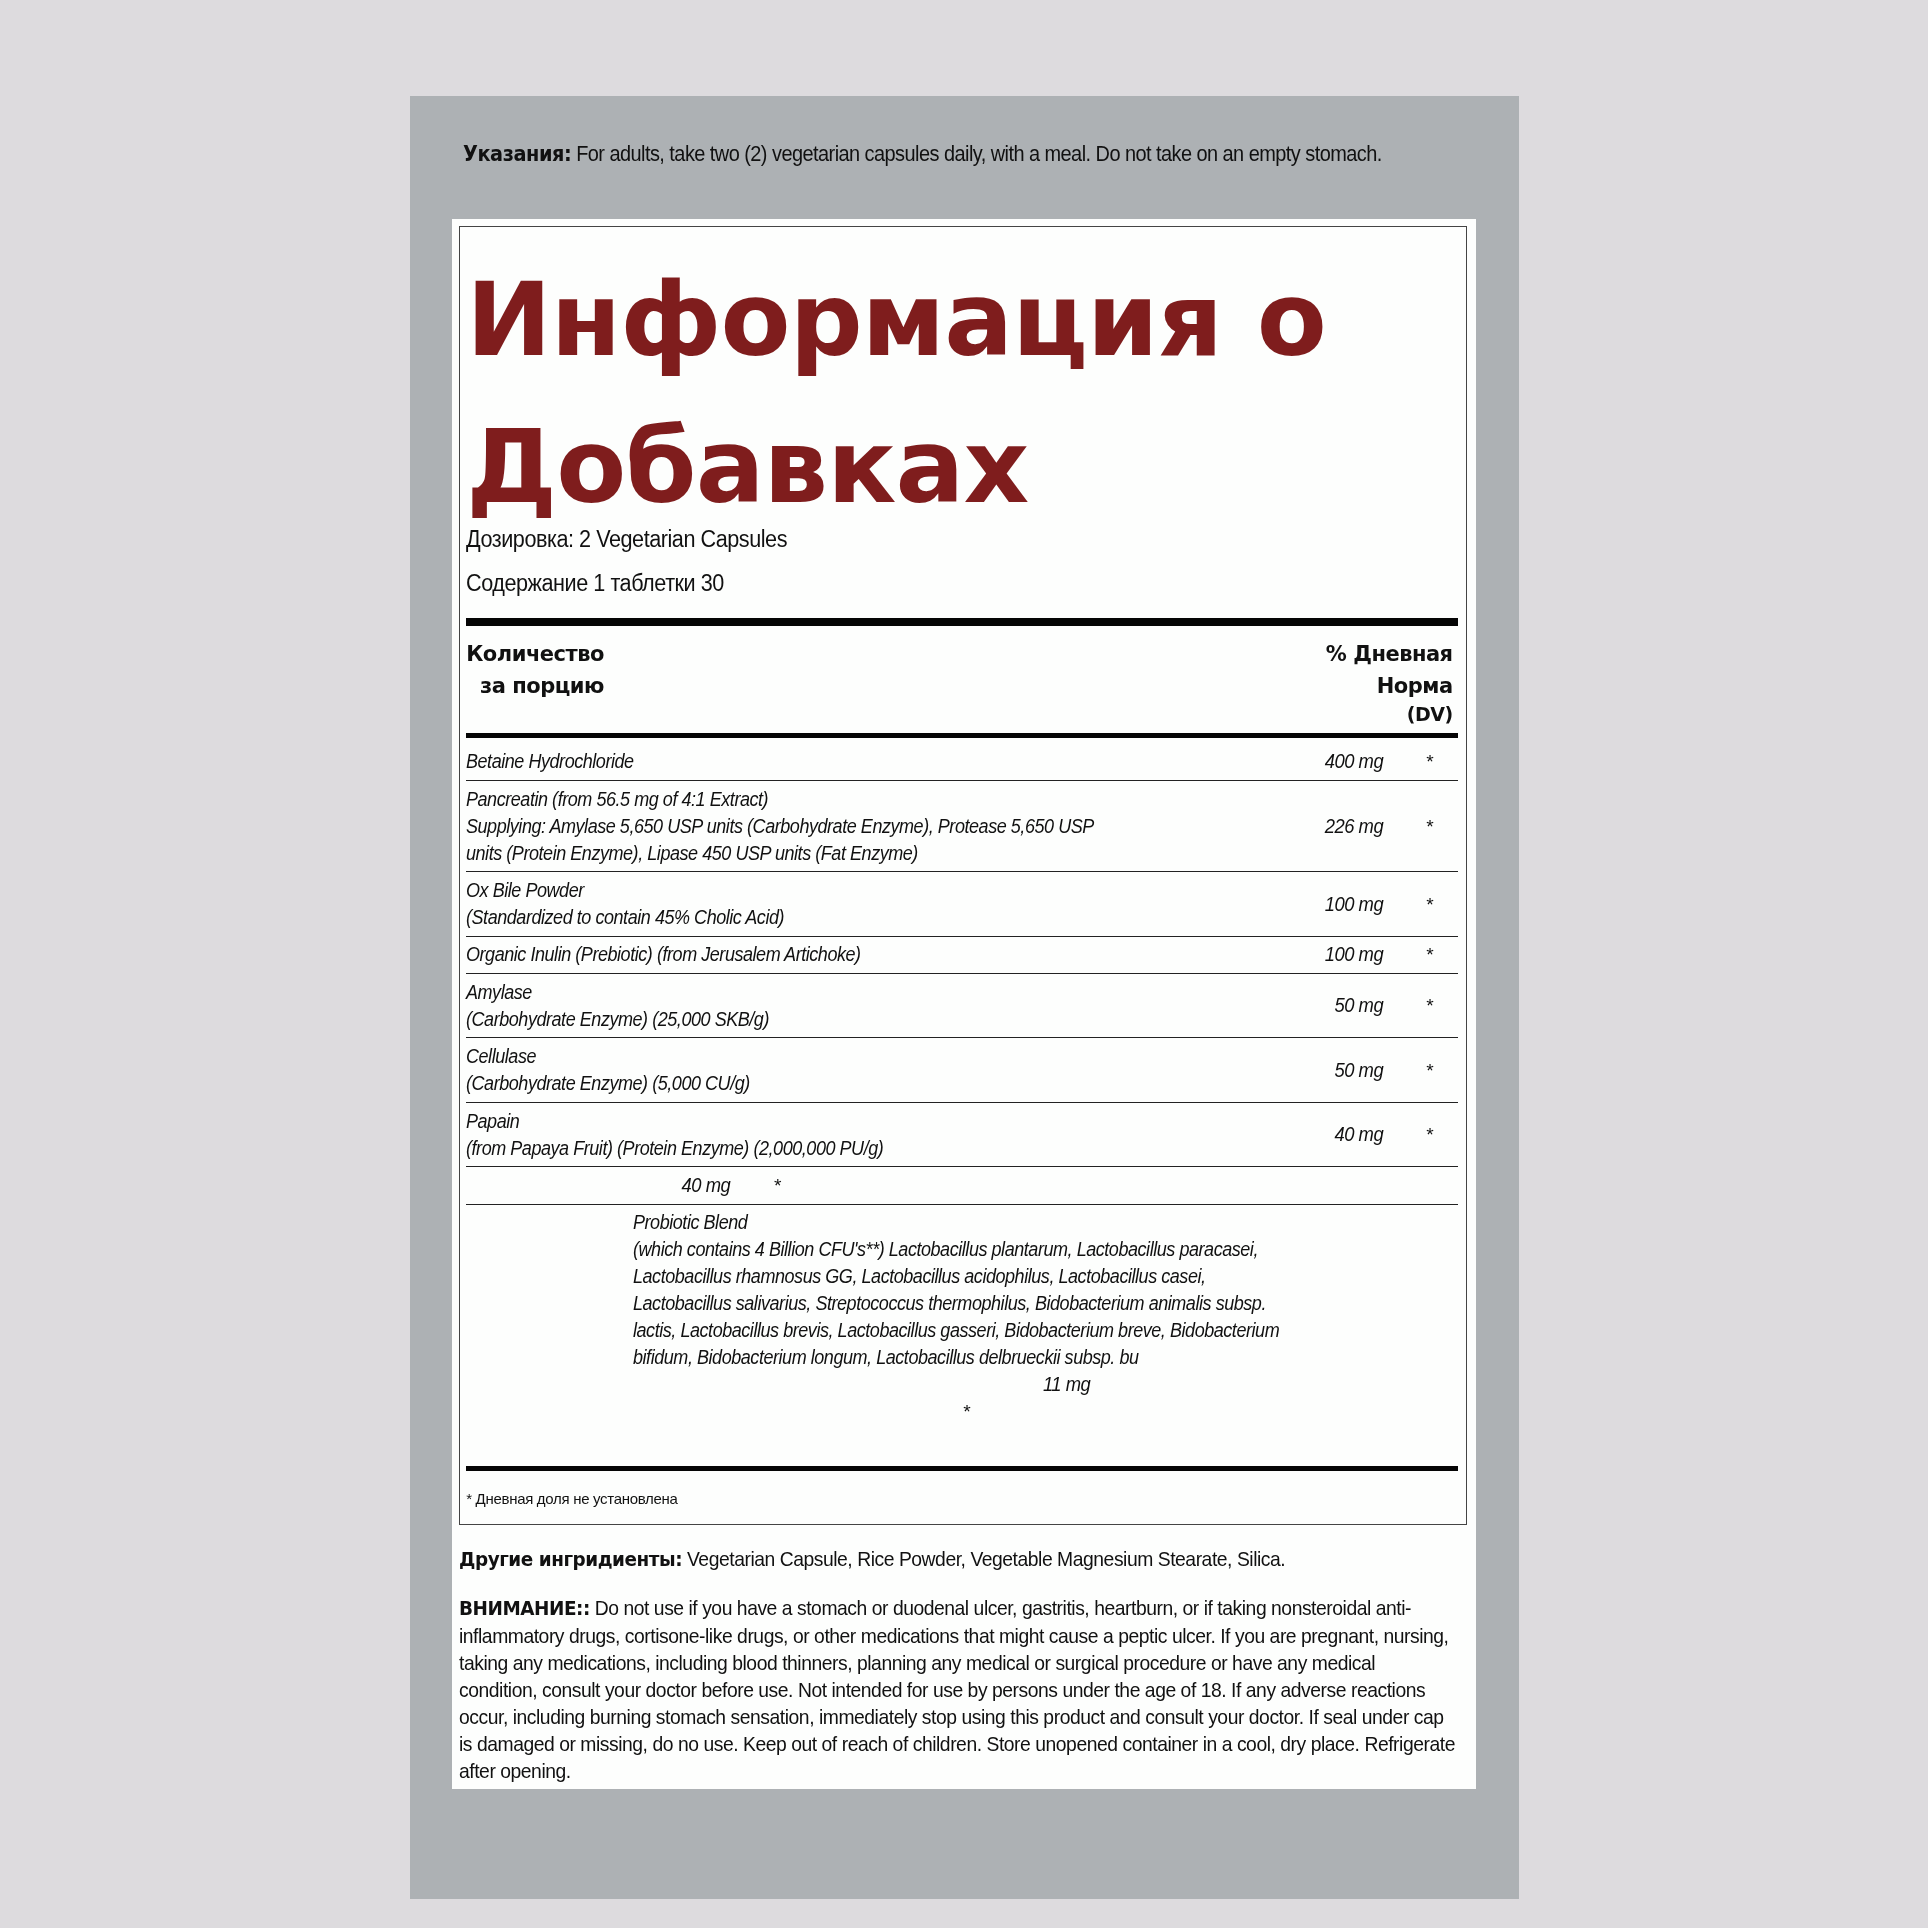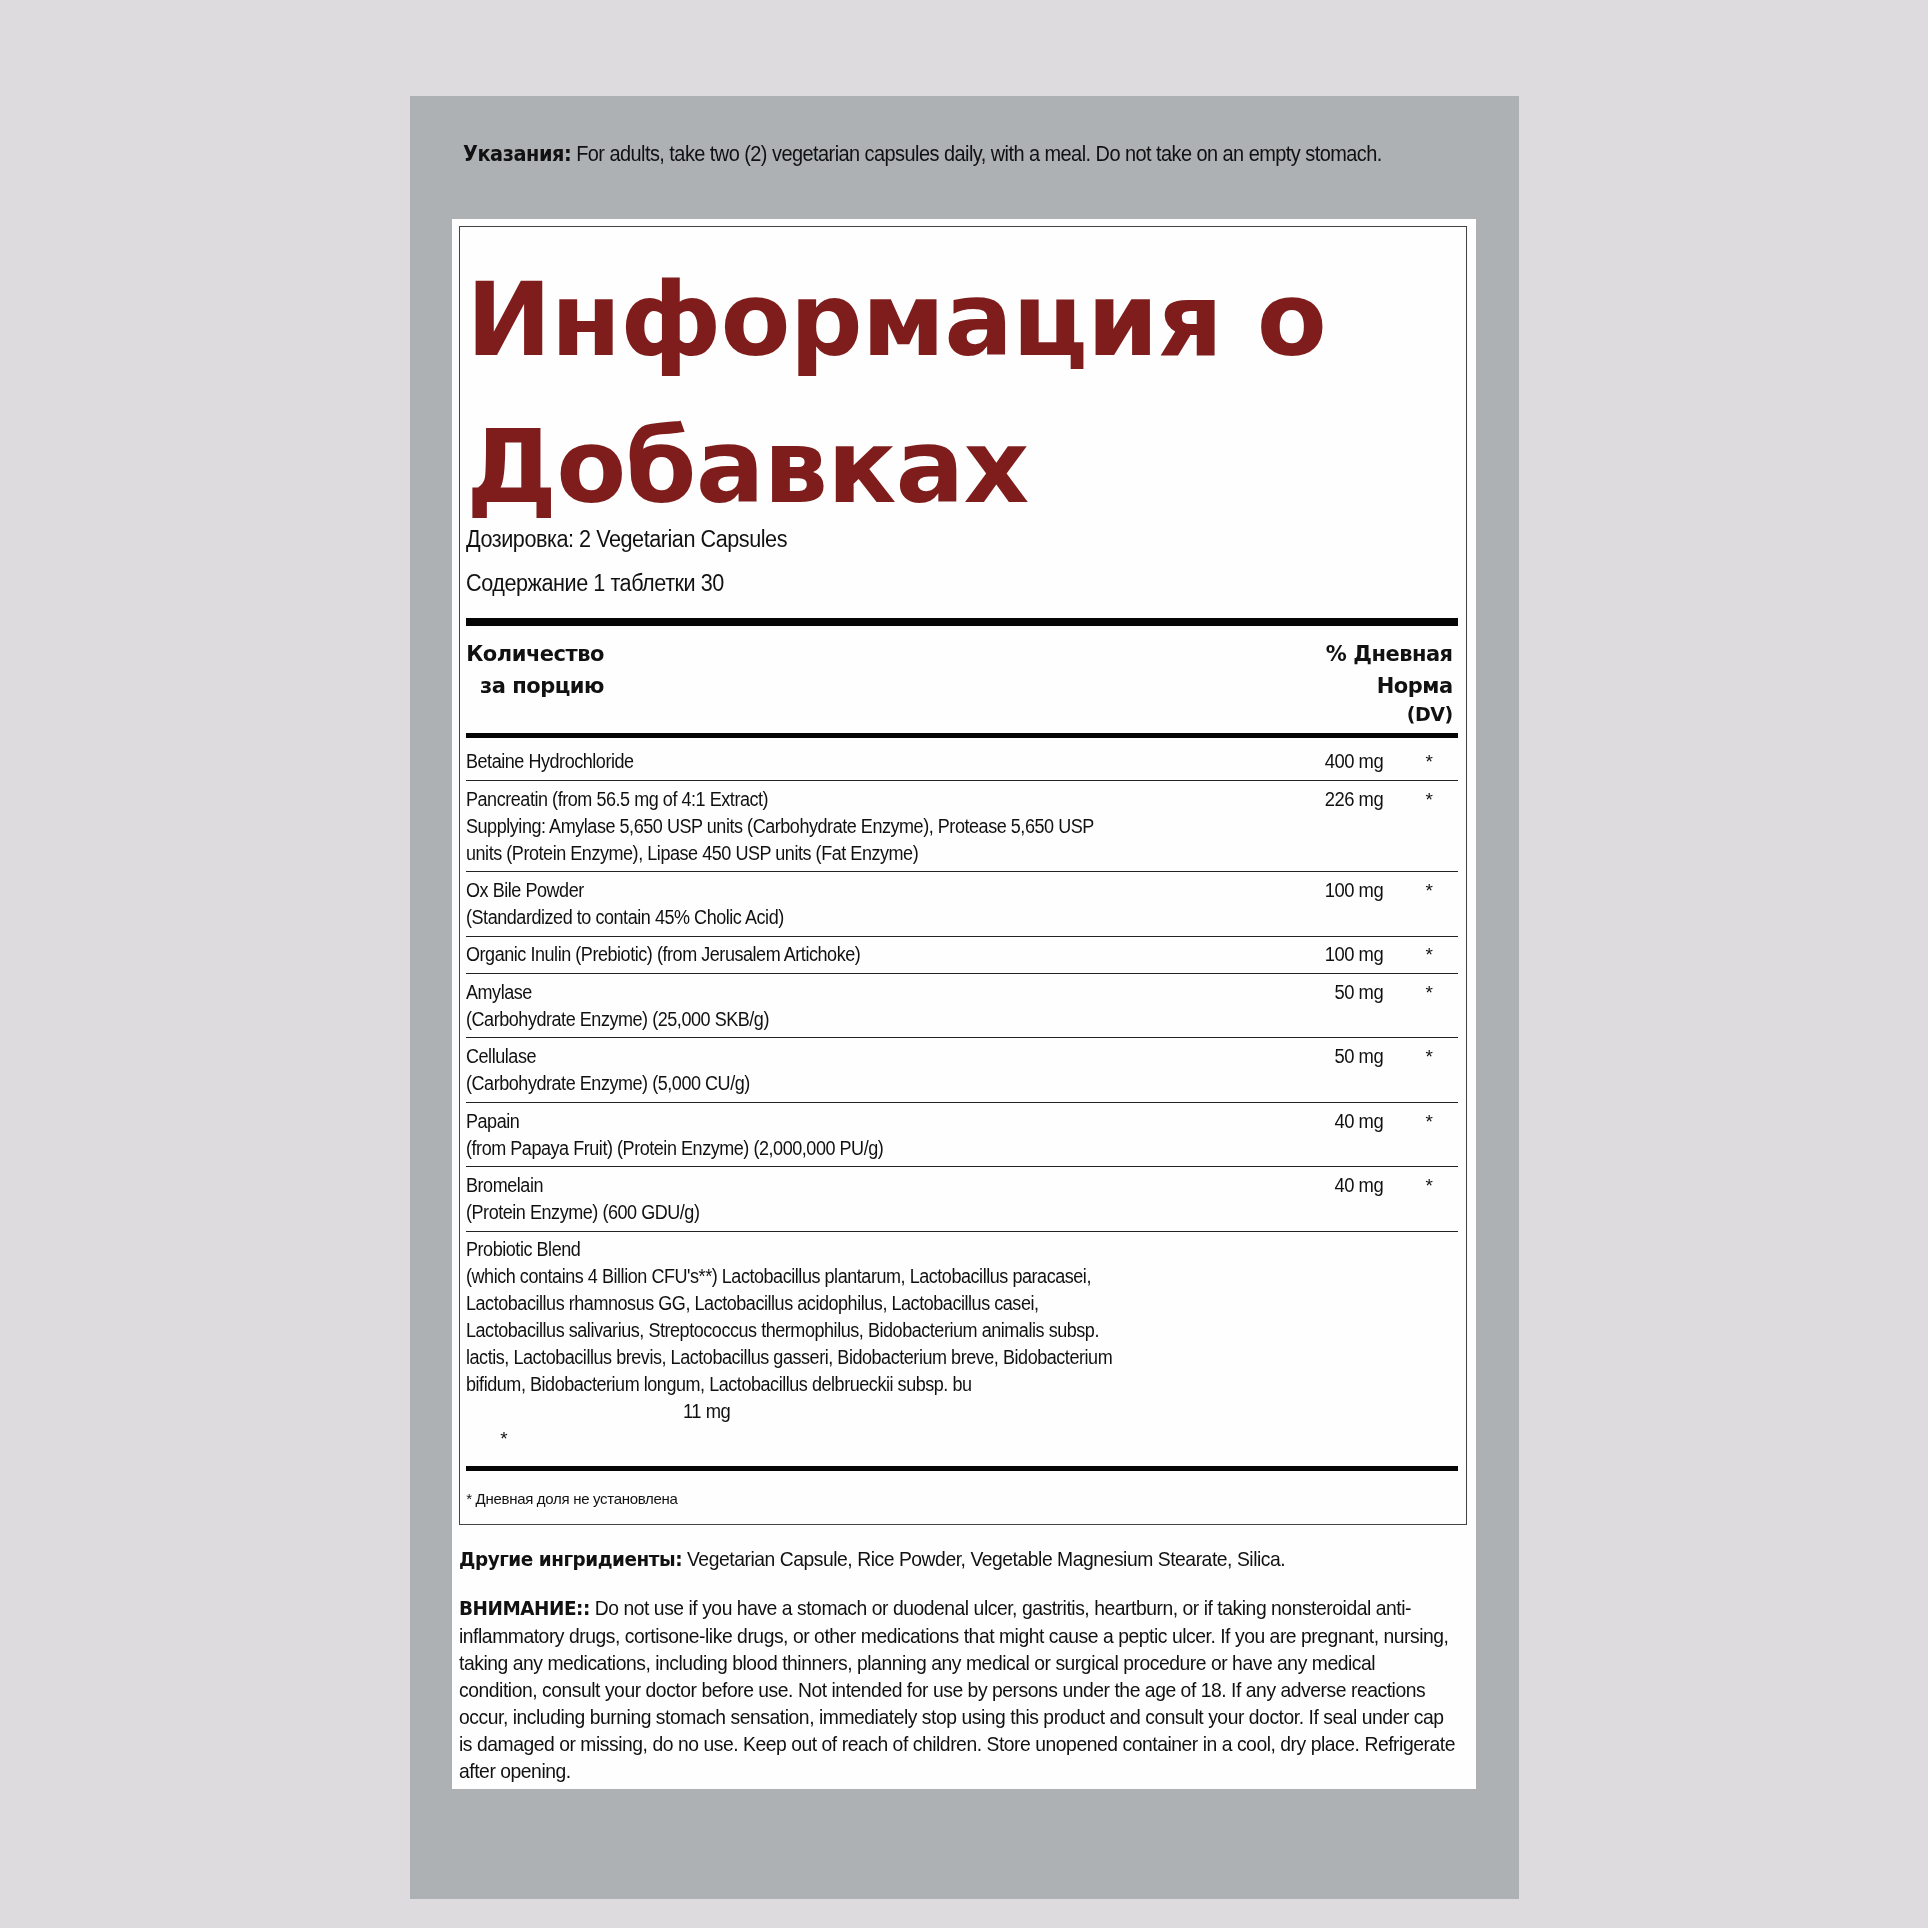--- a/index.html
+++ b/index.html
@@ -79,26 +79,28 @@
   .hdr-left { left: 6.6px; top: 411px; }
   .hdr-right { right: 13px; top: 411px; text-align: right; }
   .hdr-right .dv { display:block; font-size: 19px; line-height: 24.5px; }
   .rows {
     position: absolute;
     left: 6.6px; top: 517px;
     width: 992px;
   }
   .row {
     display: flex;
+    align-items: center;
     border-bottom: 1.9px solid #222;
     box-sizing: border-box;
     padding: 4.7px 0;
     font-size: 20px;
     line-height: 27px;
     letter-spacing: -0.5px;
+    font-style: italic;
   }
   .row:last-child { border-bottom: none; flex-direction: column; }
   .row .name { width: 659px; }
   .row .name span { display: block; transform: scaleX(0.9); transform-origin: left center; width: 725px; }
   .row .amt { width: 273px; text-align: right; padding-right: 9.4px; box-sizing: border-box; transform: scaleX(0.92); transform-origin: right center; }
   .row .dvv { width: 60px; text-align: center; font-size: 19px; padding-left: 7.5px; }
   .footnote {
     position: absolute;
     left: 6.6px; top: 1263px;
     font-family: Liberation Sans, sans-serif;
@@ -202,24 +204,20 @@
           </div>
           <div class="row">
             <div class="name">
               <span>Papain</span>
               <span>(from Papaya Fruit) (Protein Enzyme) (2,000,000 PU/g)</span>
             </div>
             <div class="amt">40 mg</div>
             <div class="dvv">*</div>
           </div>
           <div class="row">
-            <div class="name">
-              <span>Bromelain</span>
-              <span>(Protein Enzyme) (600 GDU/g)</span>
-            </div>
             <div class="amt">40 mg</div>
             <div class="dvv">*</div>
           </div>
           <div class="row">
             <div class="name">
               <span>Probiotic Blend</span>
               <span>(which contains 4 Billion CFU's**) Lactobacillus plantarum, Lactobacillus paracasei, Lactobacillus rhamnosus GG, Lactobacillus acidophilus, Lactobacillus casei, Lactobacillus salivarius, Streptococcus thermophilus, Bidobacterium animalis subsp. lactis, Lactobacillus brevis, Lactobacillus gasseri, Bidobacterium breve, Bidobacterium bifidum, Bidobacterium longum, Lactobacillus delbrueckii subsp. bu</span>
             </div>
             <div class="amt">11 mg</div>
             <div class="dvv">*</div>

